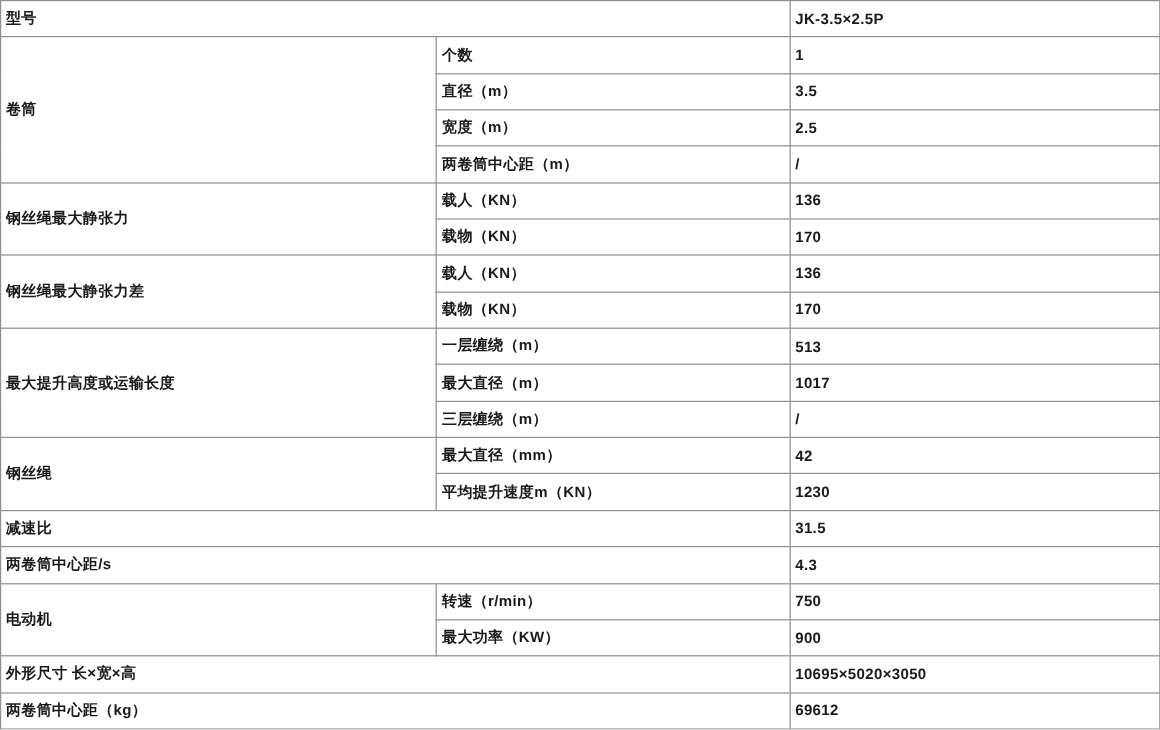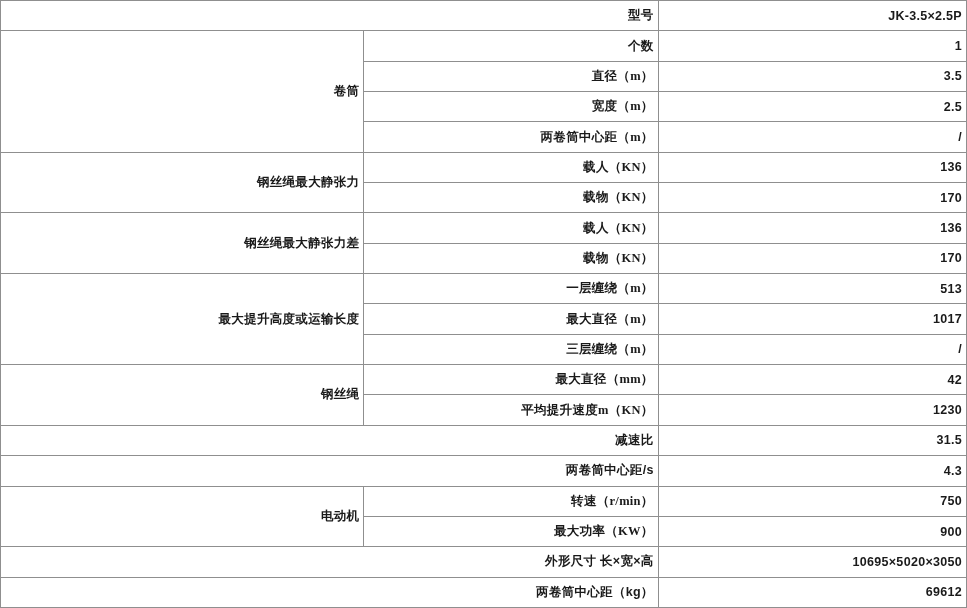--- a/index.html
+++ b/index.html
@@ -15,41 +15,40 @@
     overflow: hidden;
   }
   #spec-table {
     border-collapse: collapse;
     width: 967px;
     height: 608px;
     table-layout: fixed;
   }
   #spec-table td {
     border: 1px solid #8f8f8f;
-    text-align: right;
+    text-align: left;
     vertical-align: middle;
     font-size: 12.5px;
     font-weight: bold;
     letter-spacing: 0.3px;
     padding: 2px 4px;
   }
   td.label-left {
     font-size: 13px;
   }
   td.value {
     font-weight: bold;
     font-size: 12.5px;
   }
   .col-a { width: 363px; }
   .col-b { width: 294px; }
   .col-c { width: 308px; }
   .sub {
     font-size: 11px;
     font-weight: bold;
-    font-family: Liberation Serif, serif;
   }
   .row-title td {
     font-size: 13px;
     margin-top: 29px;
   }
 </style>
 </head>
 <body>
 
 <table id="spec-table">

